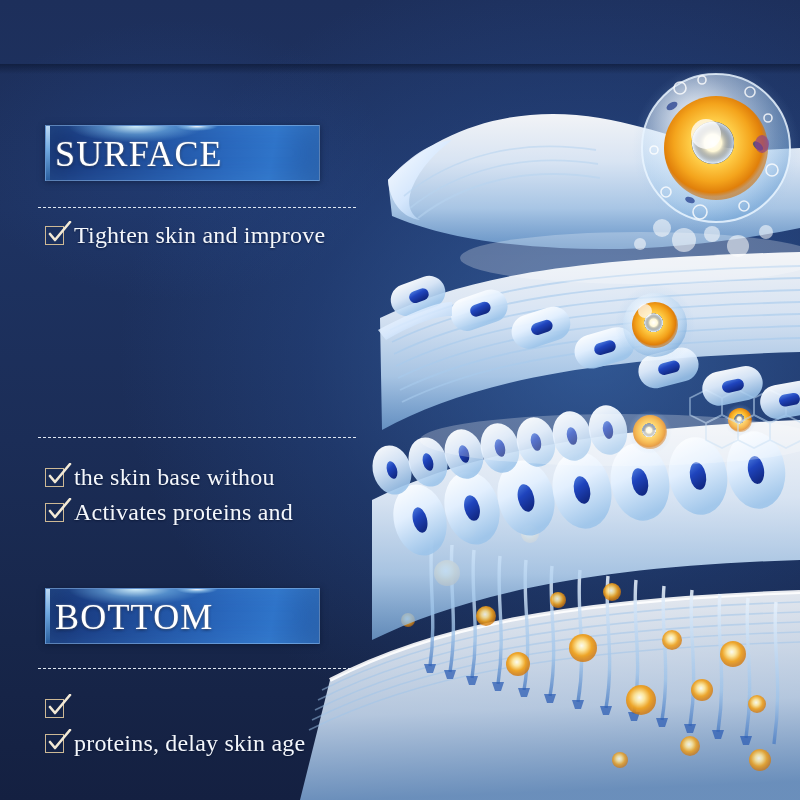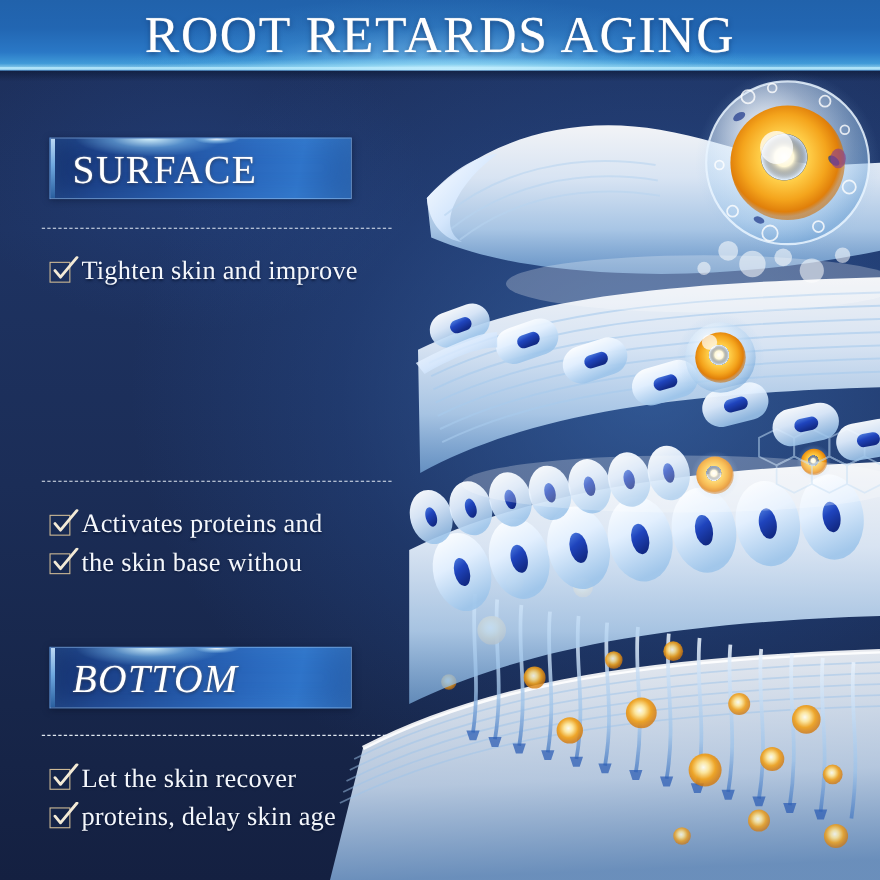--- a/index.html
+++ b/index.html
@@ -100,21 +100,21 @@
   }
   .label-box .flare-core {
     position:absolute; right:37%; top:-5px; width:42px; height:10px;
     background:radial-gradient(ellipse 21px 5px at 50% 50%, rgba(255,255,255,0.98) 0%, rgba(190,235,255,0.5) 50%, rgba(255,255,255,0) 100%);
   }
   .label-box .shine-line {
     position:absolute; left:6px; right:6px; top:-1px; height:1px;
     background:linear-gradient(90deg, rgba(255,255,255,0) 0%, rgba(200,238,255,0.85) 48%, rgba(255,255,255,0) 100%);
   }
   .label-text {
-    position:absolute; left:20px; top:0; right:6px; height:56px;
+    position:absolute; left:9px; top:0; right:6px; height:56px;
     display:flex; align-items:center;
     color:#ffffff;
     font-size:36px;
     letter-spacing:1.2px;
     line-height:1;
     text-shadow:0 1px 3px rgba(4,16,44,0.75), 0 0 2px rgba(255,255,255,0.55);
     white-space:nowrap;
   }
 
   .divider {
@@ -434,93 +434,86 @@
           <circle cx="640" cy="244" r="6"></circle>
       </g>
 
       <g opacity="0.25">
         <ellipse cx="640" cy="258" rx="180" ry="26" fill="#ffffff"></ellipse>
         <ellipse cx="620" cy="440" rx="200" ry="26" fill="#ffffff"></ellipse>
       </g>
     </g>
   </svg>
 
-  <div class="header">
-    <div class="header-center-glow"></div>
-    <div class="title">ROOT RETARDS AGING</div>
-    <div class="header-sheen"></div>
-    <div class="header-sheen2"></div>
-  </div>
   <div class="header-shadow"></div>
 
   <div class="content">
 
     <div class="section" style="top:125px;">
       <div class="label-box">
         <span class="accent"></span>
         <span class="shine-line"></span>
         <span class="flare"></span>
         <span class="flare-core"></span>
         <span class="label-text">SURFACE</span>
       </div>
     </div>
     <div class="divider" style="top:207px;"></div>
-    <div class="bullets" style="top:231px;">
+    <div class="bullets" style="top:219px;">
       <div class="bullet">
         <span class="cbox">
           <span class="sq"></span>
           <svg width="26" height="26" viewBox="0 0 26 26">
               <path d="M4 13 L9 19 L24 1" fill="none" stroke="#f3ead6" stroke-width="2.6" stroke-linecap="round" stroke-linejoin="round"></path>
             </svg>
         </span>
         <span class="btext">Tighten skin and improve</span>
       </div>
     </div>
 
     <div class="divider" style="top:437px;"></div>
     <div class="bullets" style="top:461px;">
       <div class="bullet">
         <span class="cbox">
           <span class="sq"></span>
           <svg width="26" height="26" viewBox="0 0 26 26">
               <path d="M4 13 L9 19 L24 1" fill="none" stroke="#f3ead6" stroke-width="2.6" stroke-linecap="round" stroke-linejoin="round"></path>
             </svg>
         </span>
-        <span class="btext">Activates proteins and</span>
+        <span class="btext">the skin base withou</span>
       </div>
       <div class="bullet">
         <span class="cbox">
           <span class="sq"></span>
           <svg width="26" height="26" viewBox="0 0 26 26">
               <path d="M4 13 L9 19 L24 1" fill="none" stroke="#f3ead6" stroke-width="2.6" stroke-linecap="round" stroke-linejoin="round"></path>
             </svg>
         </span>
-        <span class="btext">the skin base withou</span>
+        <span class="btext">Activates proteins and</span>
       </div>
     </div>
 
-    <div class="section" style="top:588px;font-style:italic;">
+    <div class="section" style="top:588px;">
       <div class="label-box">
         <span class="accent"></span>
         <span class="shine-line"></span>
         <span class="flare"></span>
         <span class="flare-core"></span>
         <span class="label-text">BOTTOM</span>
       </div>
     </div>
     <div class="divider" style="top:668px;"></div>
     <div class="bullets" style="top:692px;">
       <div class="bullet">
         <span class="cbox">
           <span class="sq"></span>
           <svg width="26" height="26" viewBox="0 0 26 26">
               <path d="M4 13 L9 19 L24 1" fill="none" stroke="#f3ead6" stroke-width="2.6" stroke-linecap="round" stroke-linejoin="round"></path>
             </svg>
         </span>
-        <span class="btext">Let the skin recover</span>
       </div>
       <div class="bullet">
         <span class="cbox">
           <span class="sq"></span>
           <svg width="26" height="26" viewBox="0 0 26 26">
               <path d="M4 13 L9 19 L24 1" fill="none" stroke="#f3ead6" stroke-width="2.6" stroke-linecap="round" stroke-linejoin="round"></path>
             </svg>
         </span>
         <span class="btext">proteins, delay skin age</span>
       </div>

